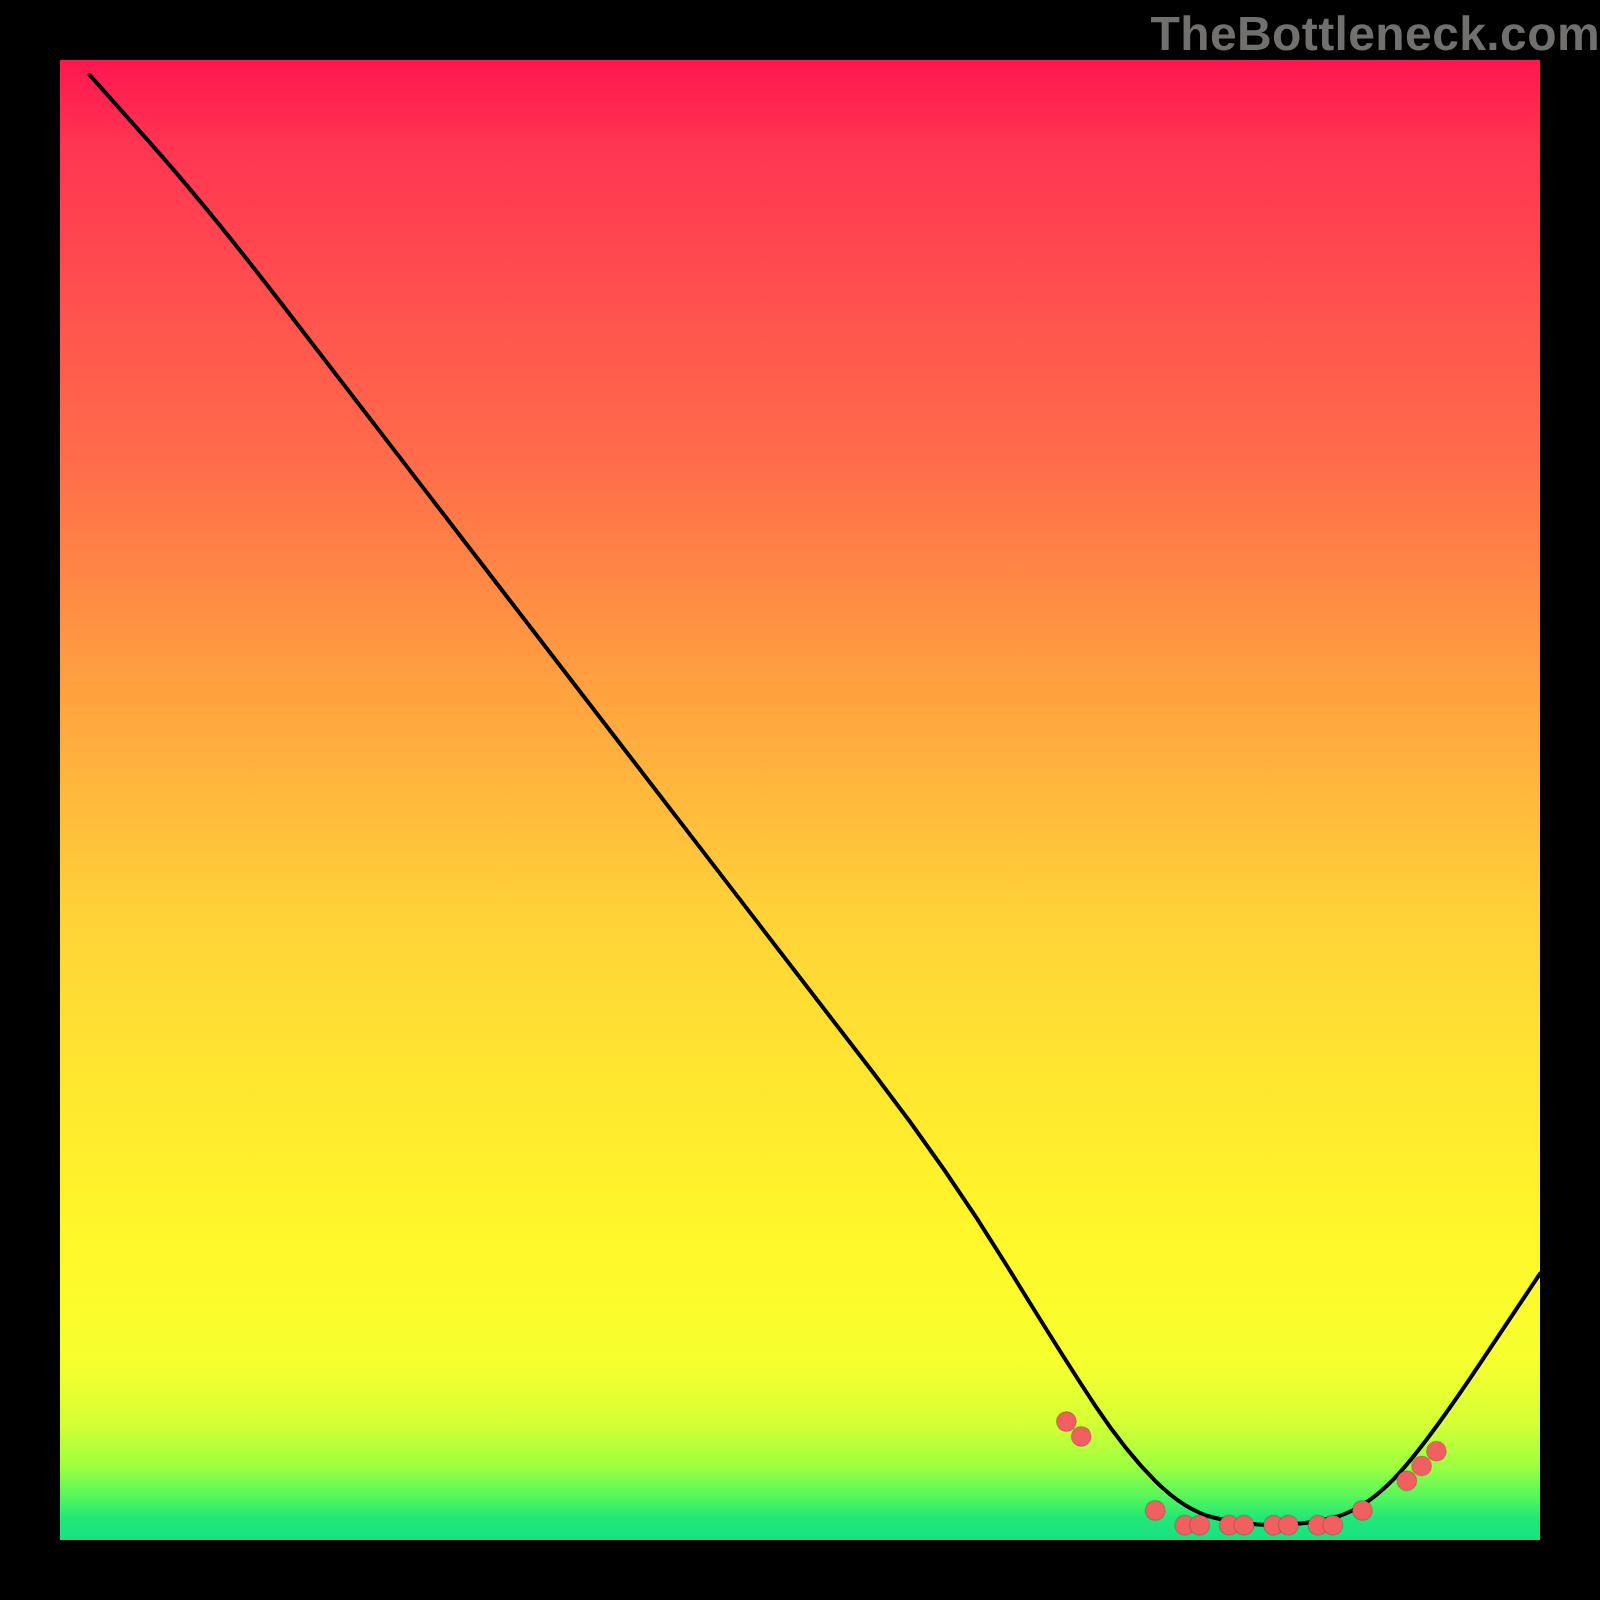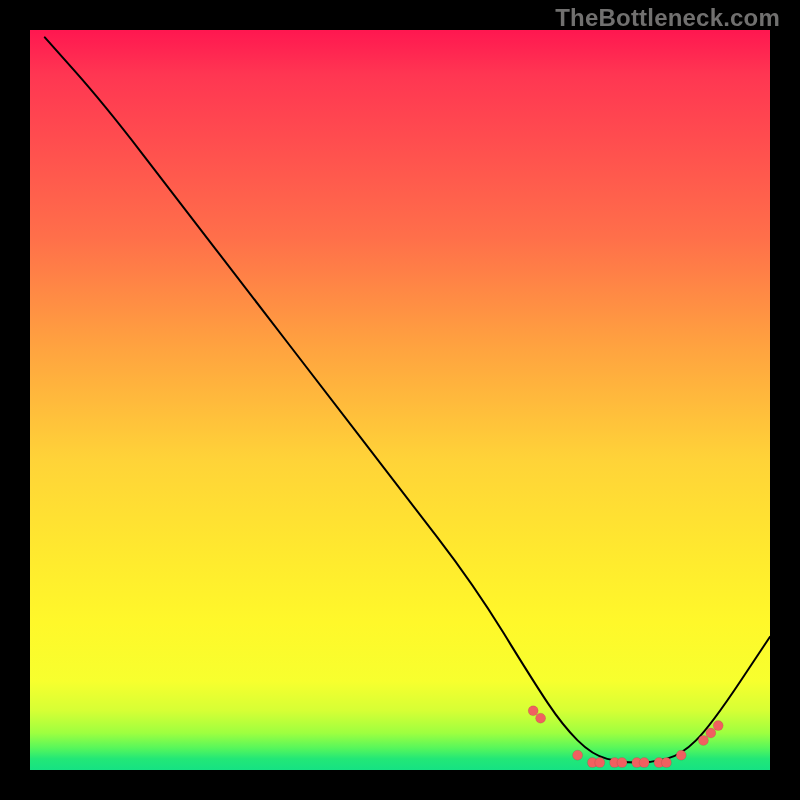--- a/index.html
+++ b/index.html
@@ -12,21 +12,21 @@
   }
   .frame {
     position: relative;
     width: 800px;
     height: 800px;
     background: #000;
   }
   .watermark {
     position: absolute;
     top: 4px;
-    right: 20px;
+    right: 0;
     font-family: Arial, Helvetica, sans-serif;
     font-size: 24px;
     font-weight: 600;
     color: #71706f;
     letter-spacing: 0.2px;
     z-index: 10;
   }
   .plot-area {
     position: absolute;
     left: 30px;

